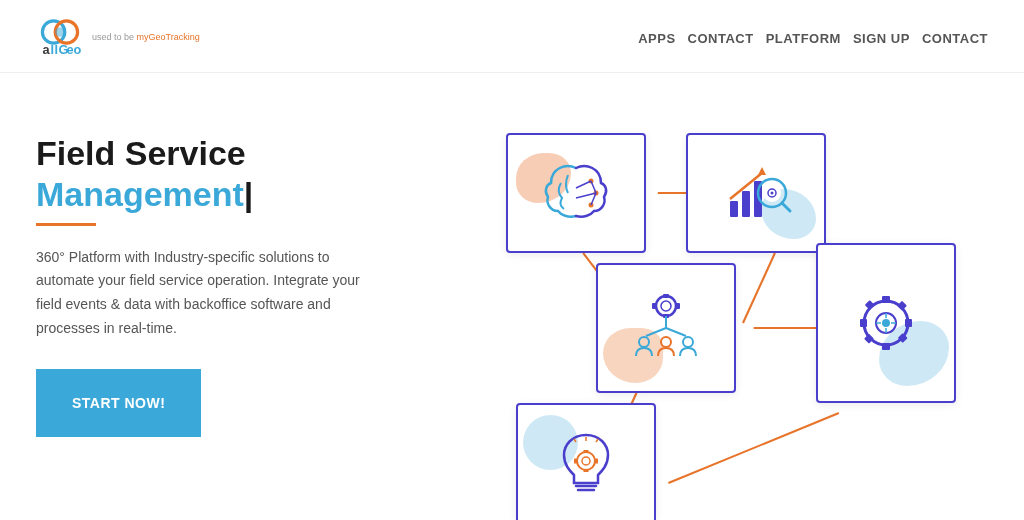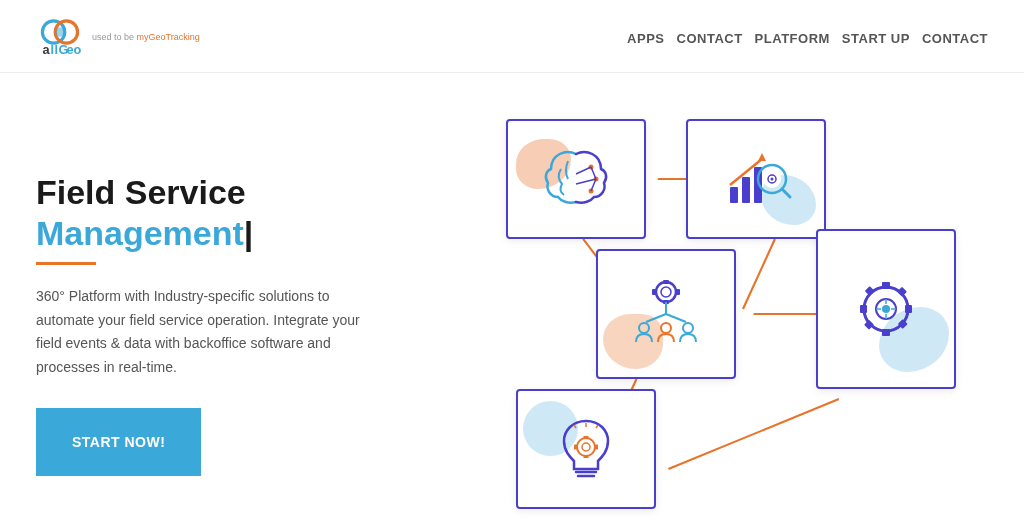--- a/index.html
+++ b/index.html
@@ -72,21 +72,21 @@
       font-size: 13px;
       font-weight: 600;
       color: #555;
       letter-spacing: 0.5px;
       cursor: pointer;
     }
 
     
     .main-content {
       display: flex;
-      align-items: center;
+      align-items: flex-start;
       padding: 30px 36px 0 36px;
       height: calc(520px - 78px);
     }
 
     
     .left-panel {
       flex: 0 0 400px;
       padding-top: 30px;
     }
 
@@ -195,21 +195,21 @@
   </span>
   <span class="logo-tagline">used to be <span style="color:#e8742a;margin-top:8px;">myGeoTracking</span></span>
 </div>
     </div>
   </div>
 
   <nav>
     <a>APPS</a>
     <a>CONTACT</a>
     <a>PLATFORM</a>
-    <a>START UP</a>
+    <a>SIGN UP</a>
     <a>CONTACT</a>
   </nav>
 </header>
 
 <div class="main-content">
 
   <div class="left-panel">
     <h1 class="hero-title">
       <span>Field Service </span><span class="blue">Management</span><span>|</span>
     </h1>

